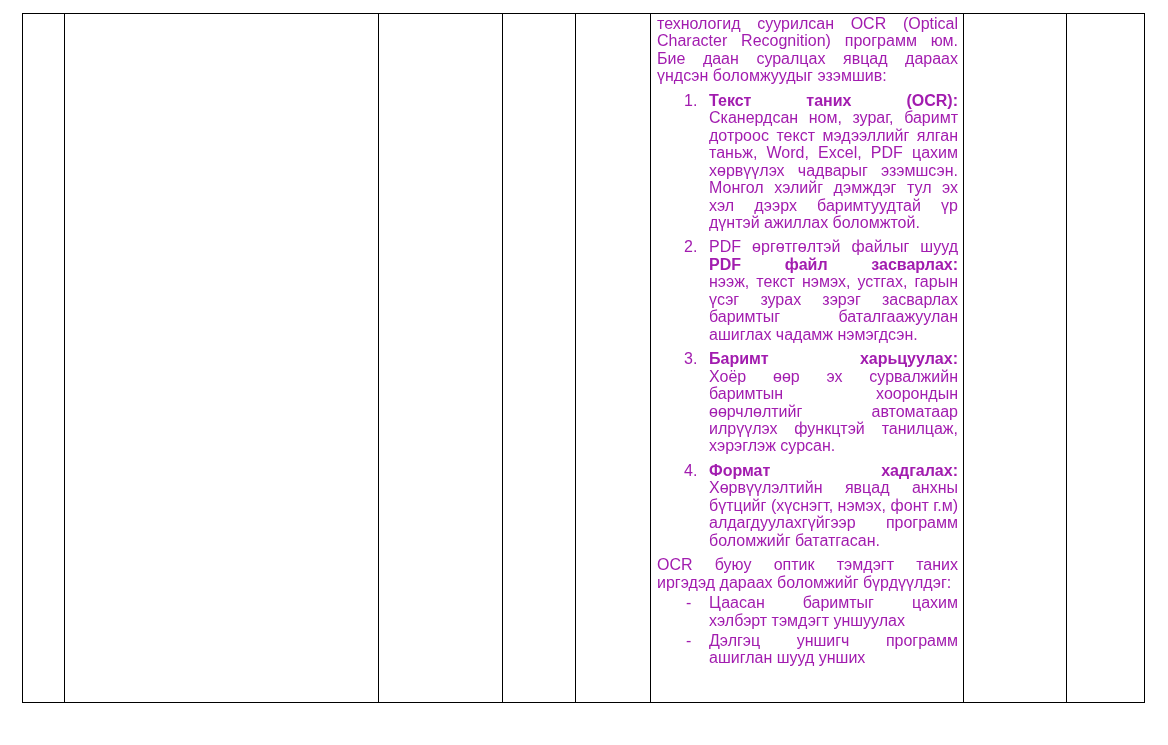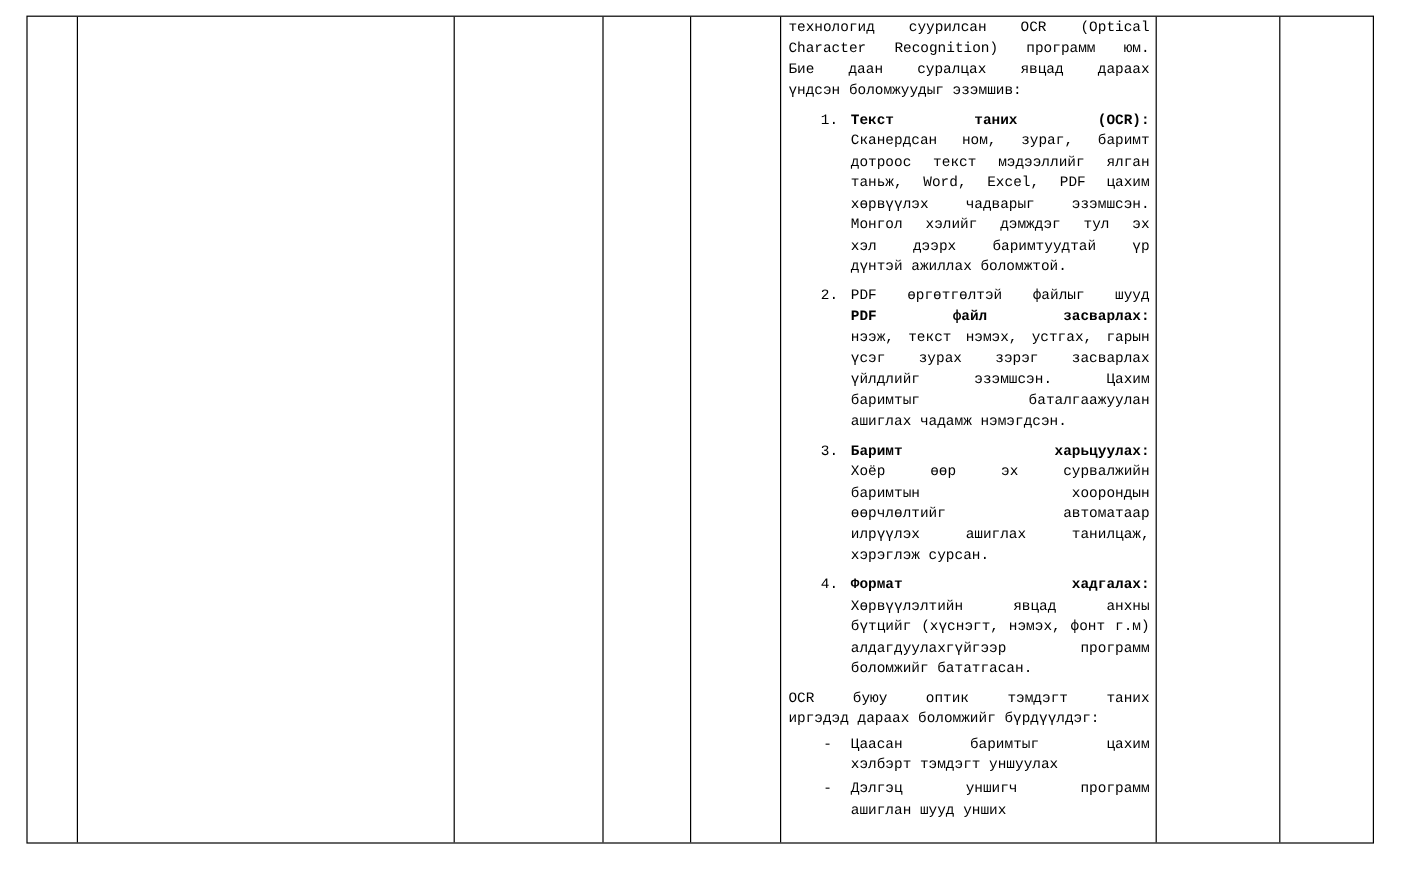--- a/index.html
+++ b/index.html
@@ -41,23 +41,22 @@
   .c2 { width: 314px; }
   .c3 { width: 124px; }
   .c4 { width: 73px; }
   .c5 { width: 75px; }
   .c6 { width: 313px; }
   .c7 { width: 103px; }
   .c8 { flex: 1; }
 
   .content {
     padding: 1px 5px 0 6px;
-    font-size: 12px;
-    color: #000000;
-    font-family: Liberation Mono, monospace;
+    font-size: 16px;
+    color: #a21caf;
   }
   .ln {
     line-height: 17.45px;
     white-space: normal;
   }
   .j {
     text-align: justify;
     text-align-last: justify;
   }
   .last {
@@ -115,31 +114,30 @@
             <div class="ln j">Монгол хэлийг дэмждэг тул эх</div>
             <div class="ln j">хэл дээрх баримтуудтай үр</div>
             <div class="ln last">дүнтэй ажиллах боломжтой.</div>
           </div>
           <div class="blk-numbered">
             <span class="marker ln">2.</span>
             <div class="ln j">PDF өргөтгөлтэй файлыг шууд</div>
             <div class="ln j hd">PDF файл засварлах:</div>
             <div class="ln j">нээж, текст нэмэх, устгах, гарын</div>
             <div class="ln j">үсэг зурах зэрэг засварлах</div>
-            <div class="ln j">үйлдлийг эзэмшсэн. Цахим</div>
             <div class="ln j">баримтыг баталгаажуулан</div>
             <div class="ln last">ашиглах чадамж нэмэгдсэн.</div>
           </div>
           <div class="blk-numbered">
             <span class="marker ln">3.</span>
             <div class="ln j hd">Баримт харьцуулах:</div>
             <div class="ln j">Хоёр өөр эх сурвалжийн</div>
             <div class="ln j">баримтын хоорондын</div>
             <div class="ln j">өөрчлөлтийг автоматаар</div>
-            <div class="ln j">илрүүлэх ашиглах танилцаж,</div>
+            <div class="ln j">илрүүлэх функцтэй танилцаж,</div>
             <div class="ln last">хэрэглэж сурсан.</div>
           </div>
           <div class="blk-numbered">
             <span class="marker ln">4.</span>
             <div class="ln j hd">Формат хадгалах:</div>
             <div class="ln j">Хөрвүүлэлтийн явцад анхны</div>
             <div class="ln j">бүтцийг (хүснэгт, нэмэх, фонт г.м)</div>
             <div class="ln j">алдагдуулахгүйгээр программ</div>
             <div class="ln last">боломжийг бататгасан.</div>
           </div>

